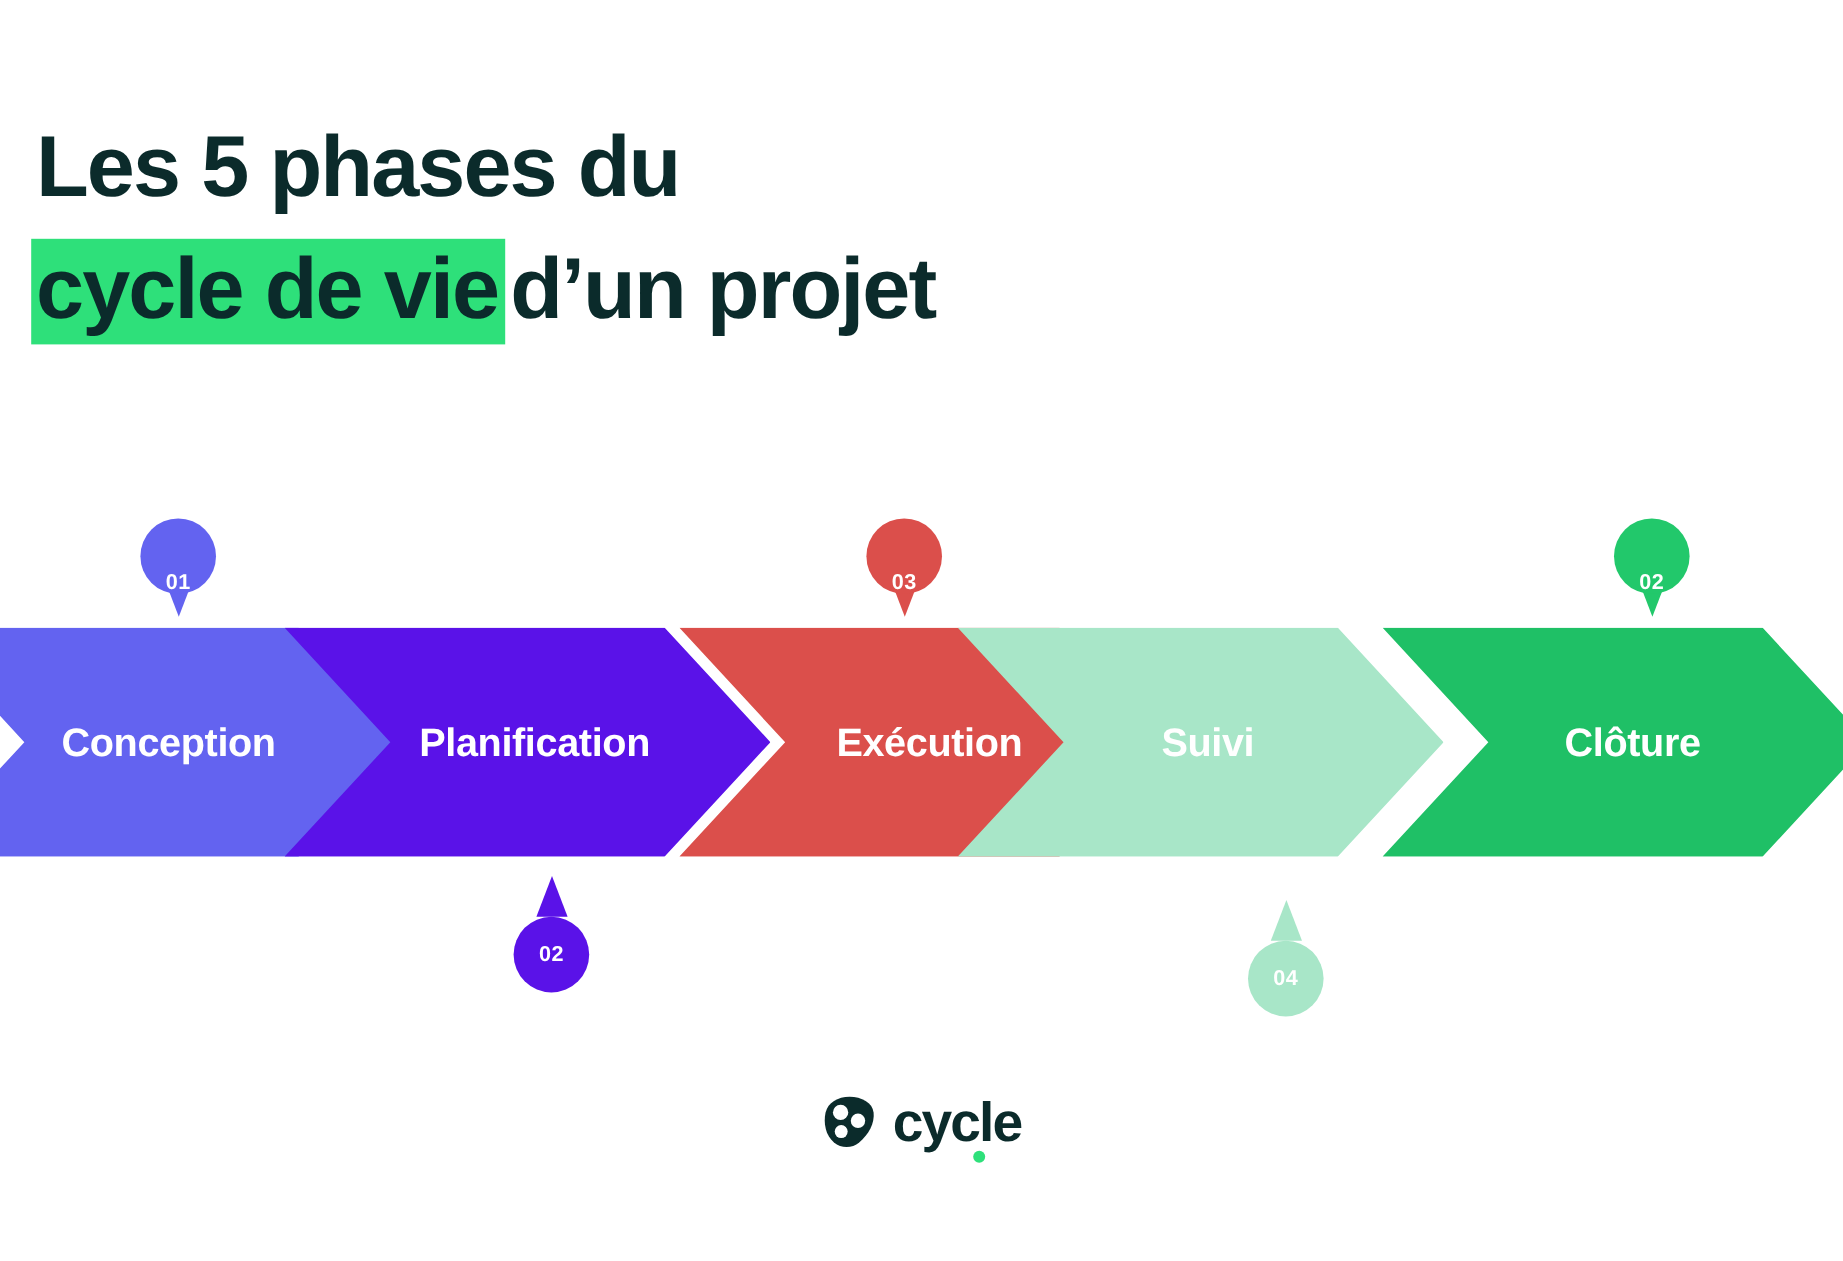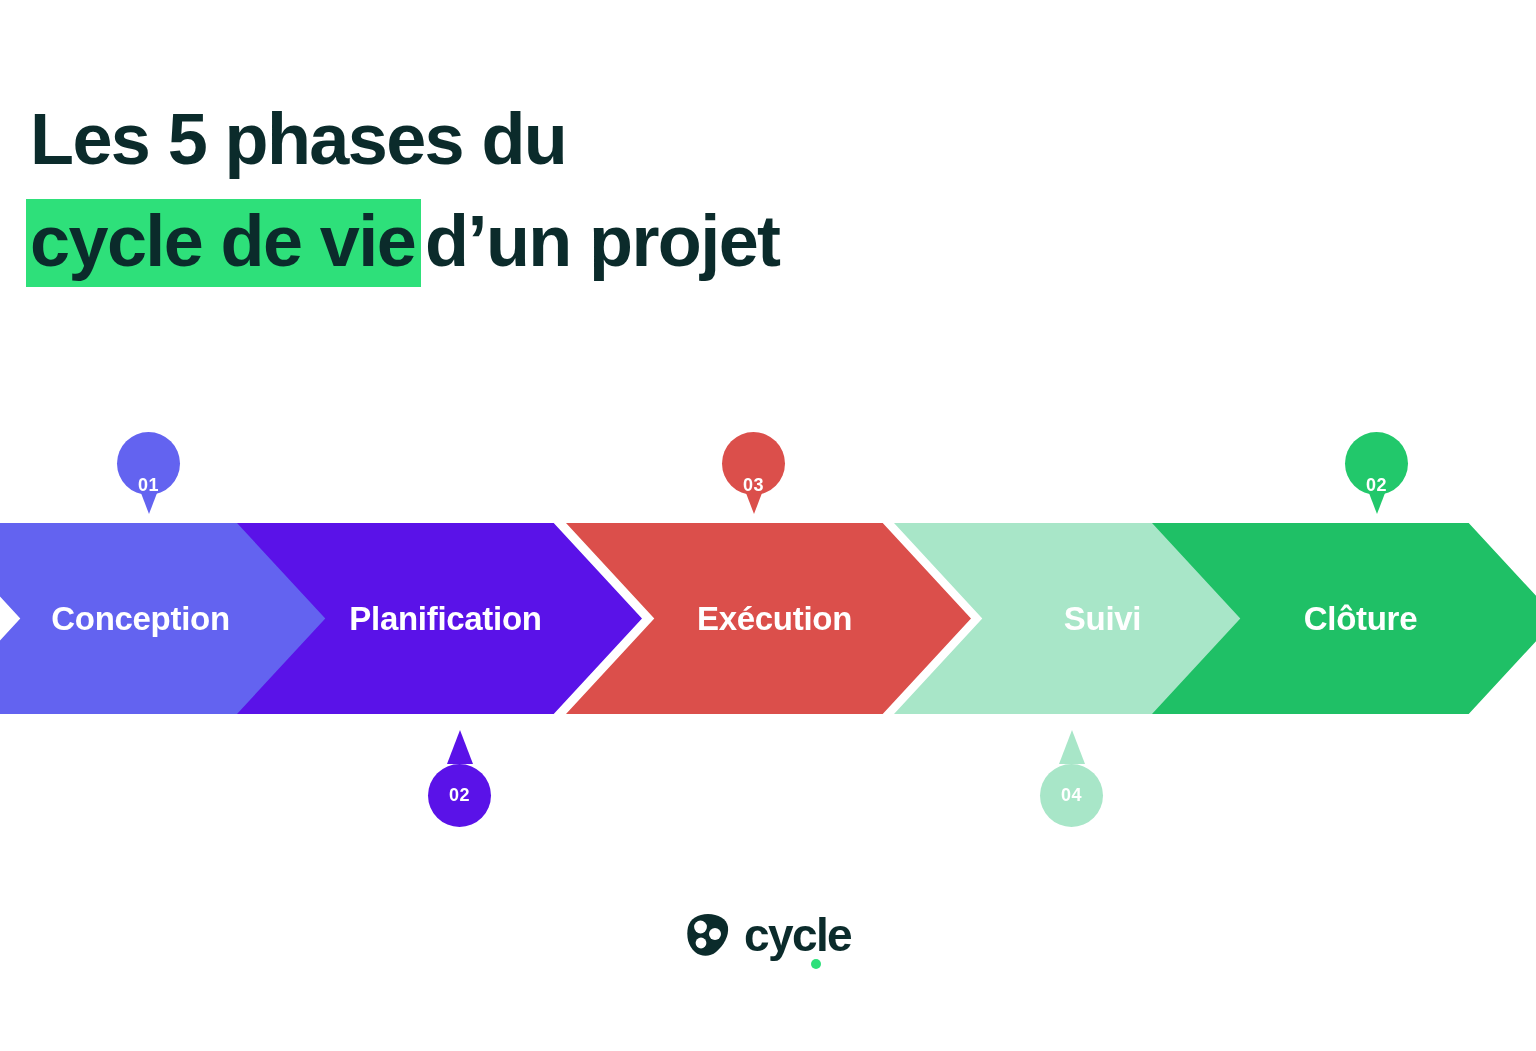--- a/index.html
+++ b/index.html
@@ -170,25 +170,25 @@
     <div class="chev" id="chev-2" style="left:566px; width:405px;">
       <div class="chev-shape" style="background: rgb(219, 79, 75);"></div>
       <span class="chev-label">Exécution</span>
     </div>
     <div class="pin down" id="pin-2" style="left: 722px; top: 19px; color: rgb(219, 79, 75);">
       <div class="pin-tail"></div>
       <div class="pin-shape" style="background: rgb(219, 79, 75);"></div>
       <div class="pin-num">03</div>
     </div>
 
-    <div class="chev" id="chev-3" style="left:894px; width:405px;">
+    <div class="chev" id="chev-3" style="left:798px; width:405px;">
       <div class="chev-shape" style="background: rgb(168, 230, 200);"></div>
       <span class="chev-label">Suivi</span>
     </div>
-    <div class="pin up" id="pin-3" style="left: 1040px; top: 330px; color: rgb(168, 230, 200);">
+    <div class="pin up" id="pin-3" style="left: 1040px; top: 350px; color: rgb(168, 230, 200);">
       <div class="pin-tail"></div>
       <div class="pin-shape" style="background: rgb(168, 230, 200);"></div>
       <div class="pin-num">04</div>
     </div>
 
     <div class="chev" id="chev-4" style="left:1152px; width:405px;">
       <div class="chev-shape" style="background: rgb(31, 192, 102);"></div>
       <span class="chev-label">Clôture</span>
     </div>
     <div class="pin down" id="pin-4" style="left: 1345px; top: 19px; color: rgb(34, 200, 107);">

